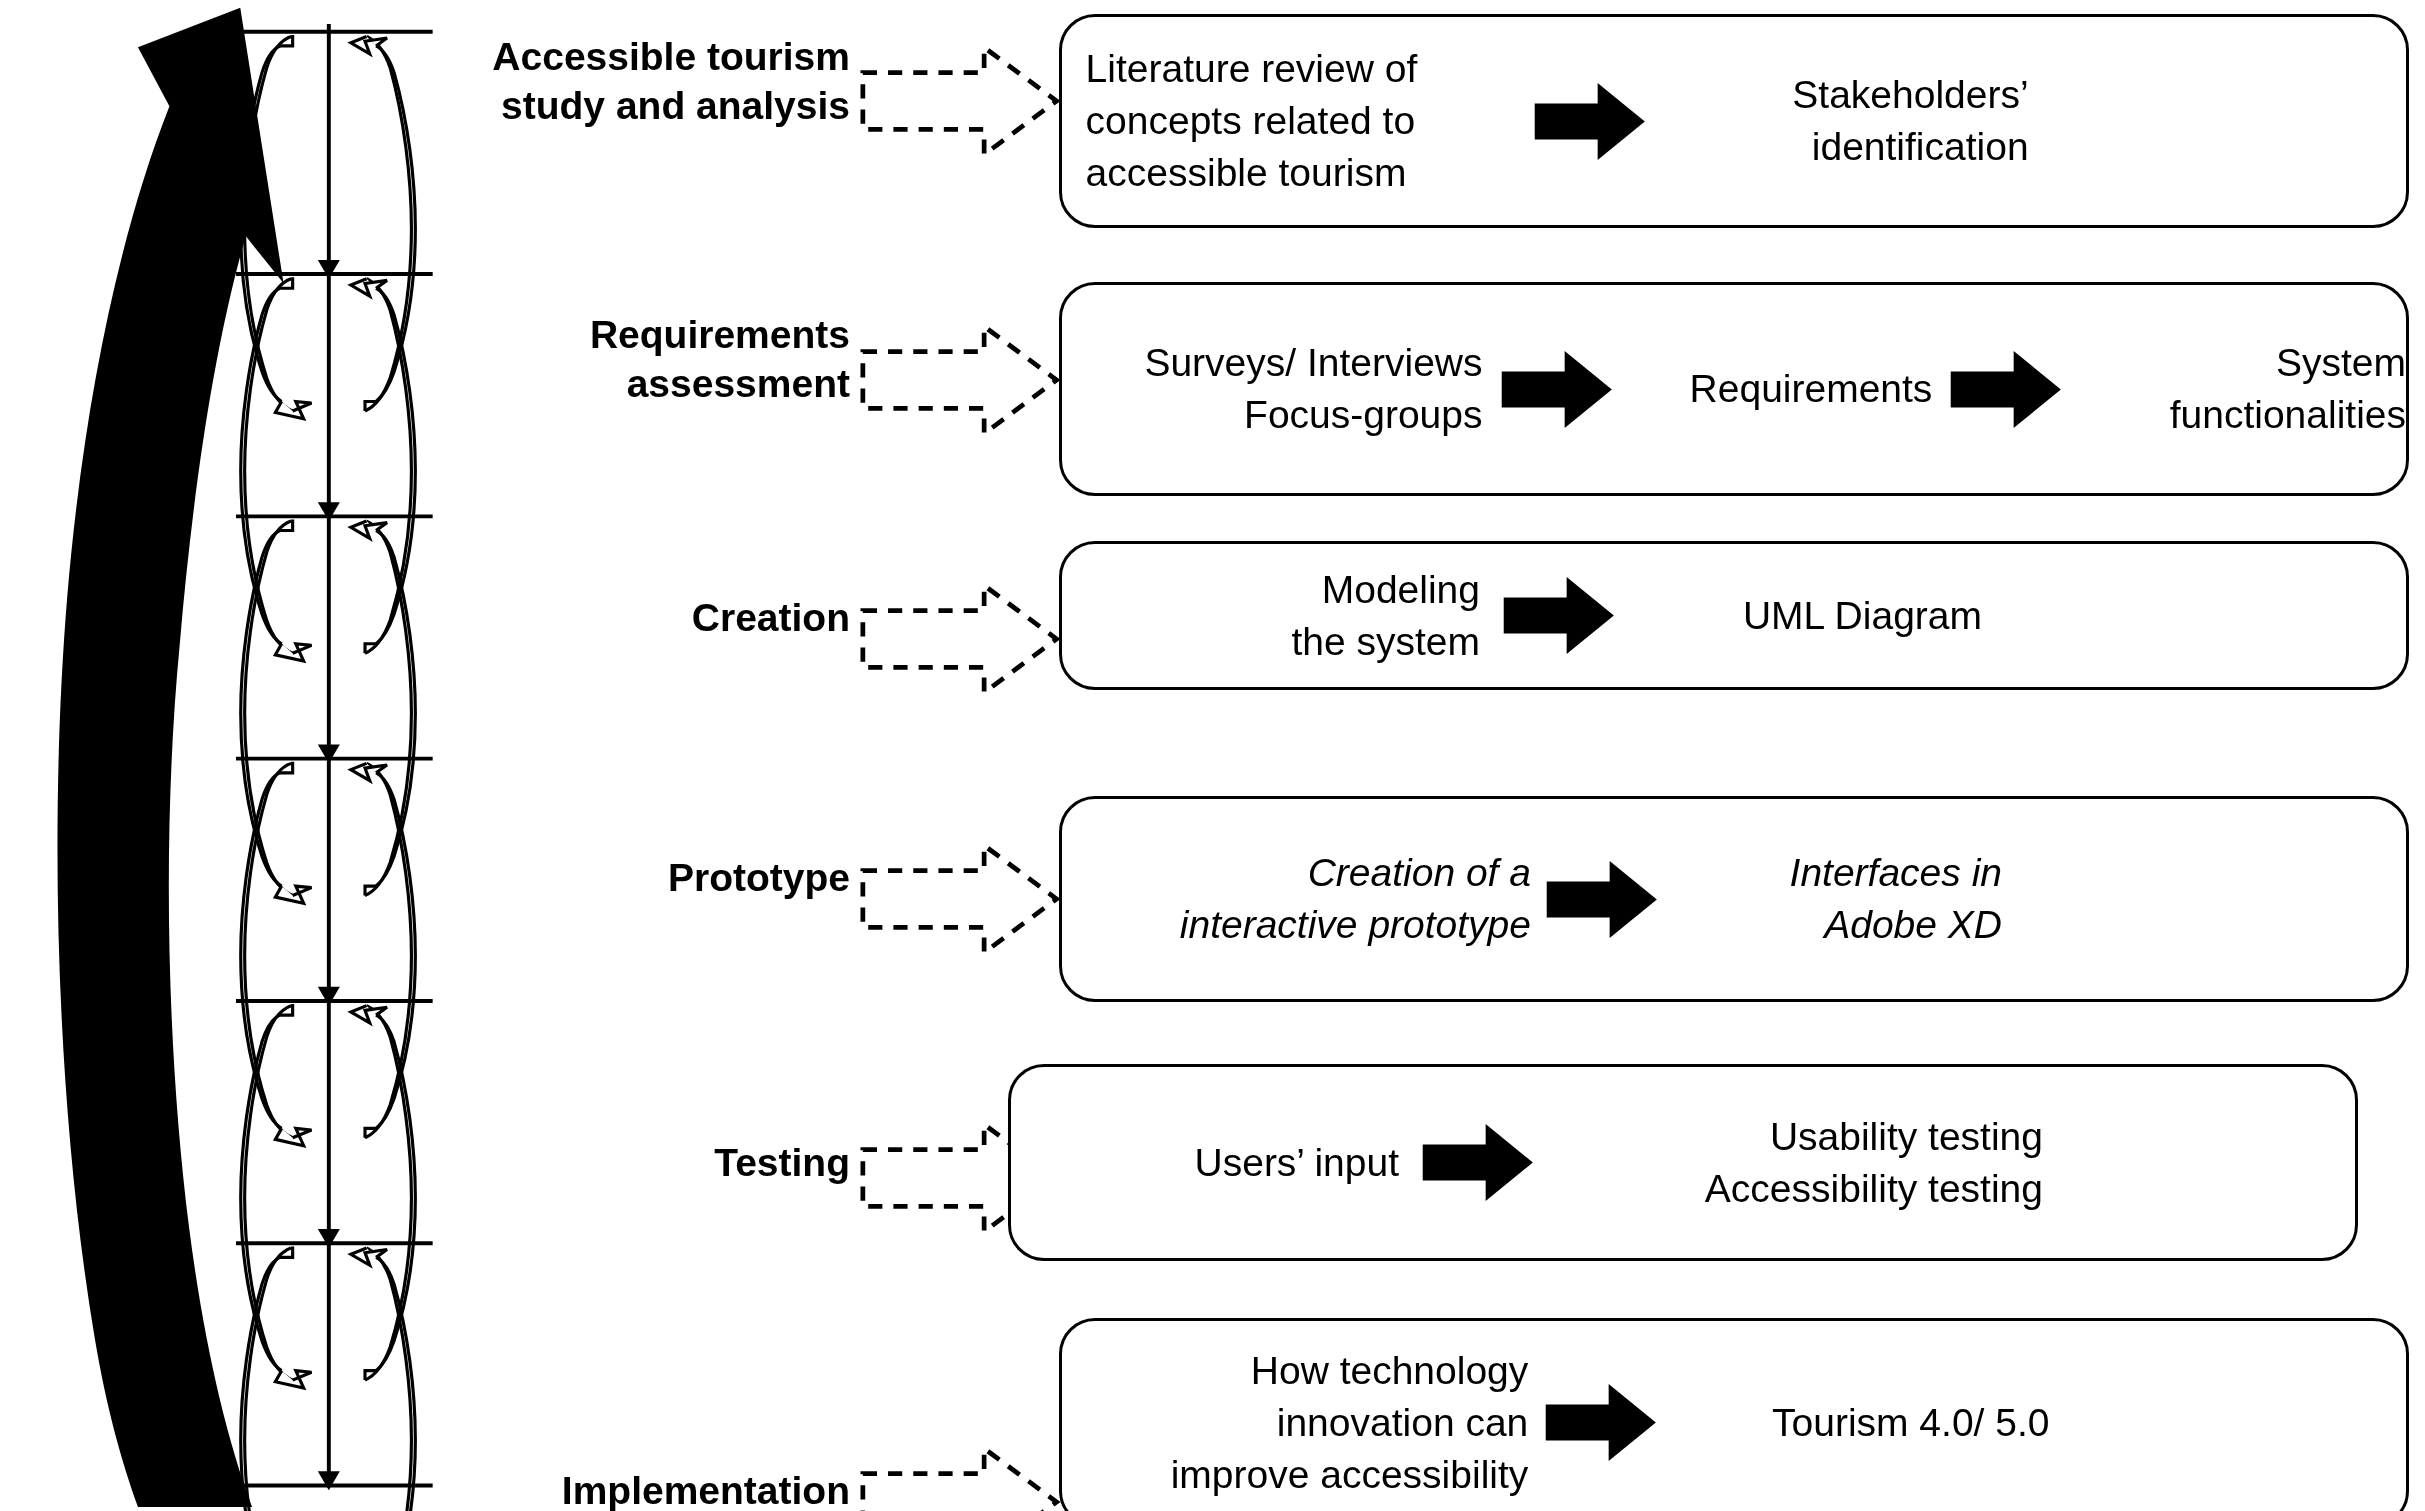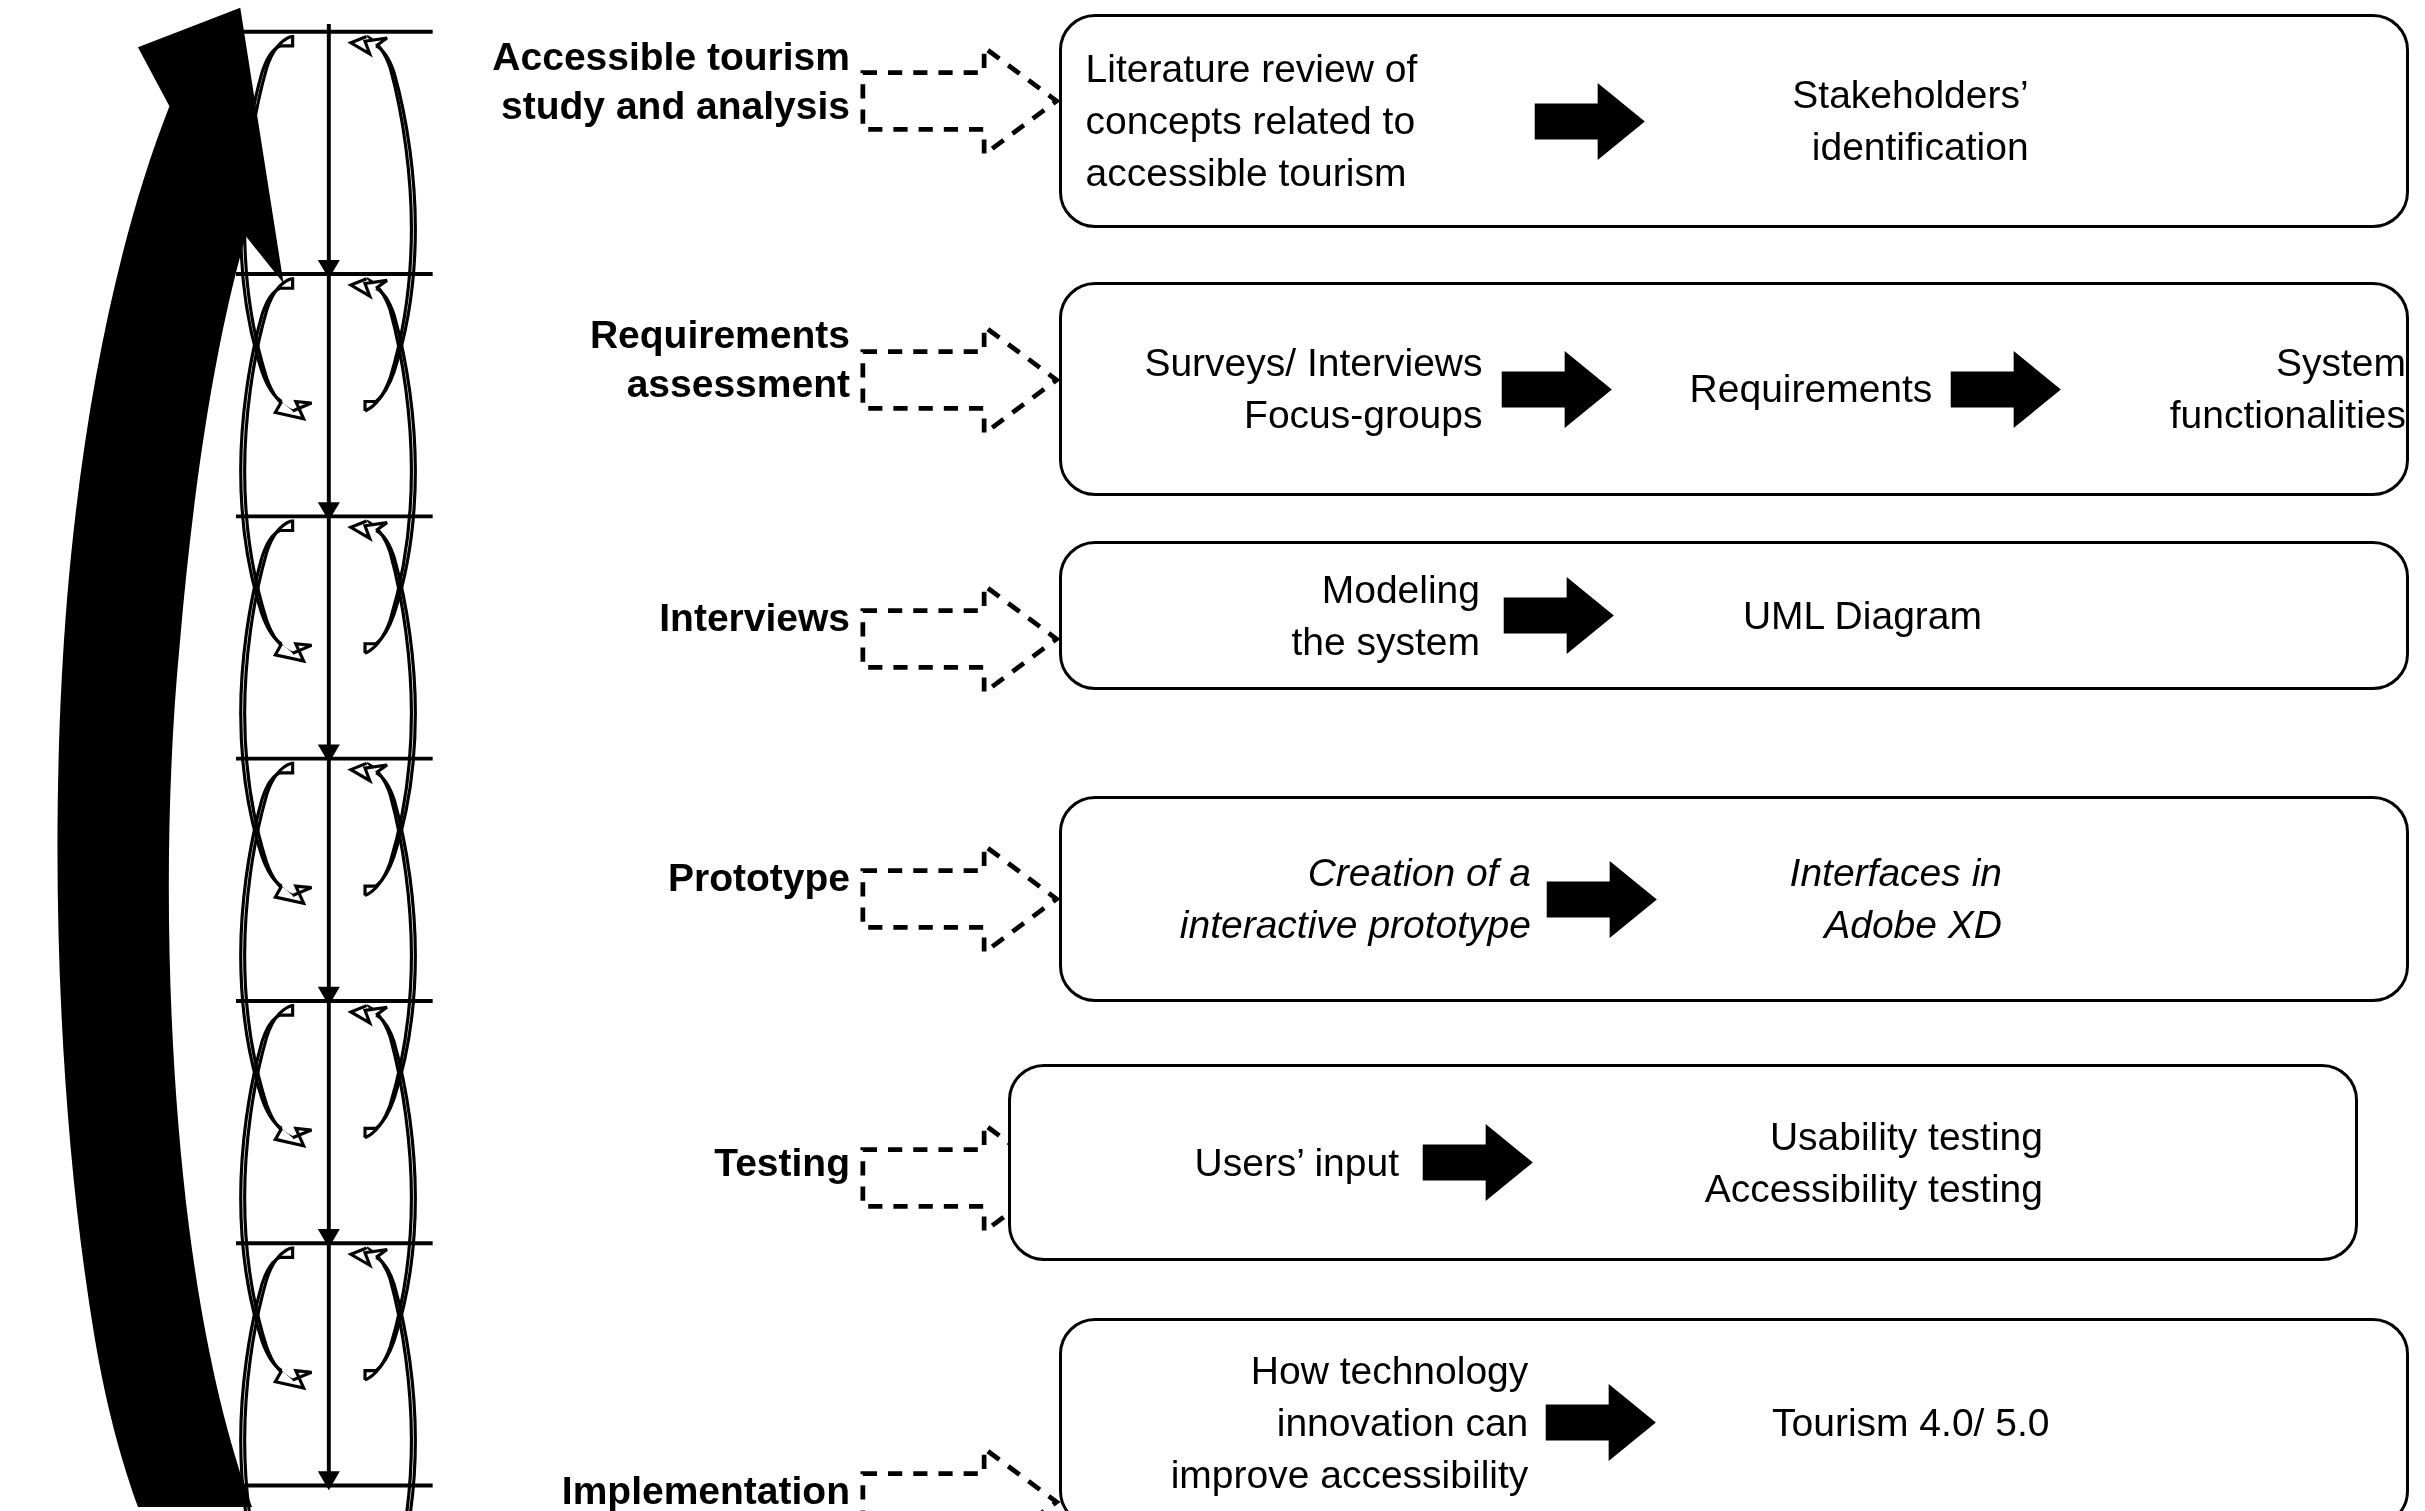--- a/index.html
+++ b/index.html
@@ -199,21 +199,21 @@
         <svg class="solid-arrow" style="width:118px;height:87px;margin:0 14px;" viewBox="0 0 150 110">
           <path d="M 6 32 L 86 32 L 86 6 L 146 55 L 86 104 L 86 78 L 6 78 Z" fill="#000"></path>
         </svg>
         <div class="ctext" style="width:331px;">System
 functionalities</div>
       </div>
     </div>
   </div>
 
   <div class="row" style="top:519px;height:260px;">
-    <div class="stage-label" style="top:74px;">Interviews</div>
+    <div class="stage-label" style="top:74px;">Creation</div>
 
     <svg class="dash-arrow" style="left:858px;top:57px;width:205px;height:126px;" viewBox="0 0 260 160">
       <path d="M 6 44 L 160 44 L 160 12 L 252 80 L 160 148 L 160 116 L 6 116 Z" fill="none" stroke="#000" stroke-width="6" stroke-dasharray="18 14"></path>
     </svg>
 
     <div class="card" style="left:1059px;top:22px;width:1350px;height:149px;">
       <div class="card-inner" style="padding-left:87px;">
         <div class="ctext" style="width:331px;">Modeling
 the system</div>
         <svg class="solid-arrow" style="width:118px;height:87px;margin:0 19px;" viewBox="0 0 150 110">

